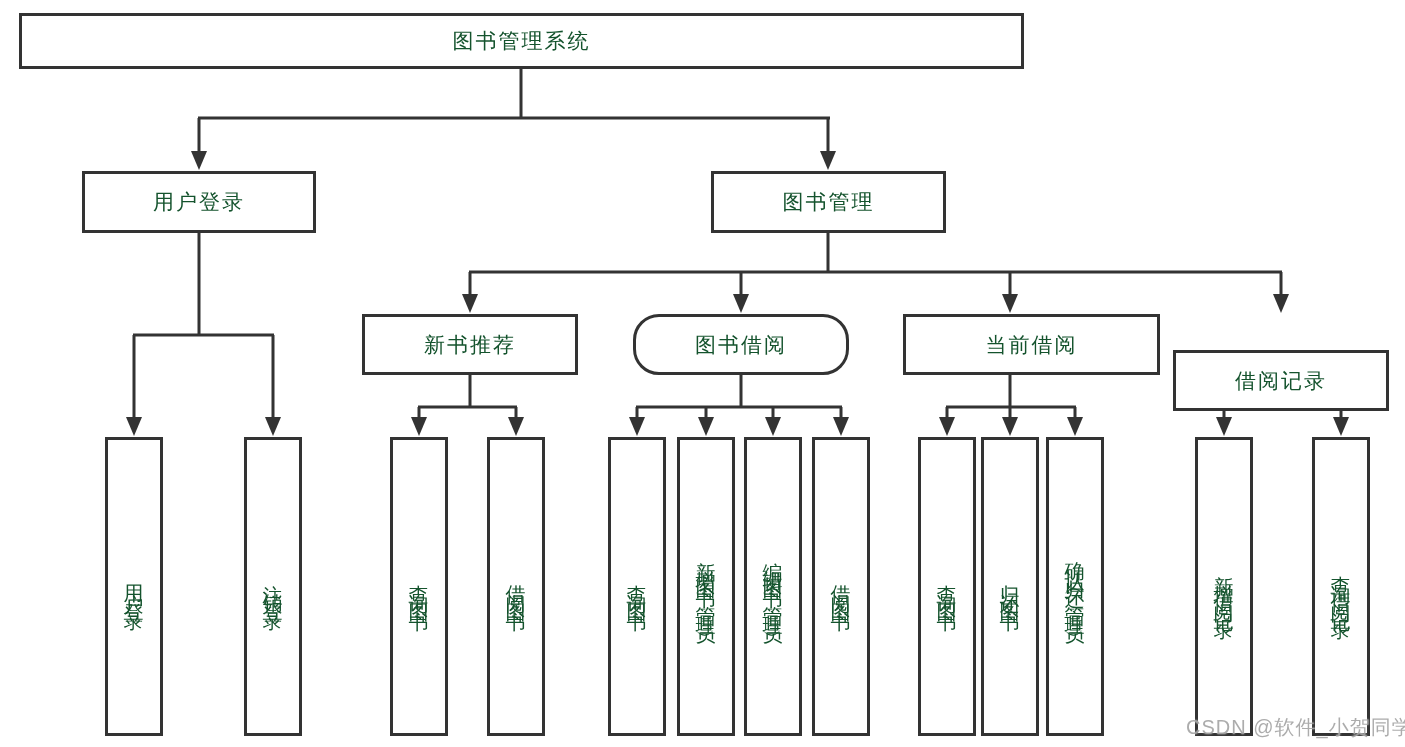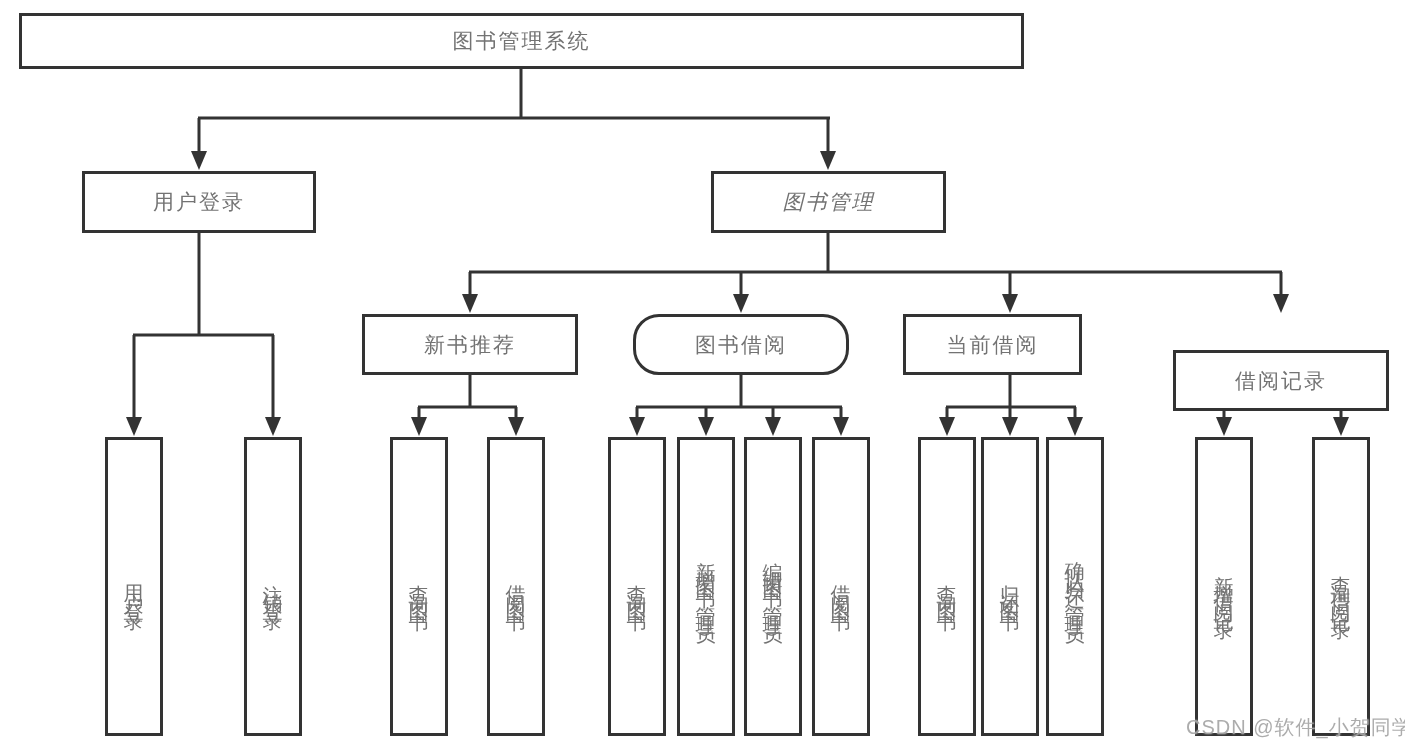--- a/index.html
+++ b/index.html
@@ -19,21 +19,21 @@
     position: absolute;
     left: 0;
     top: 0;
     z-index: 1;
   }
   .box {
     position: absolute;
     box-sizing: border-box;
     border: 3px solid #333333;
     background: #ffffff;
-    color: #737373;
+    color: #14532d;
     display: flex;
     align-items: center;
     justify-content: center;
     z-index: 2;
   }
   .hbox .label {
     font-size: 21px;
     letter-spacing: 2px;
     white-space: nowrap;
   }
@@ -118,31 +118,31 @@
     </g>
   </svg>
 
   <div class="box hbox" style="left:19px; top:13px; width:1005px; height:56px;">
     <span class="label">图书管理系统</span>
   </div>
 
   <div class="box hbox" style="left:82px; top:171px; width:234px; height:62px;">
     <span class="label">用户登录</span>
   </div>
-  <div class="box hbox" style="left:711px; top:171px; width:235px; height:62px;font-style:italic;">
+  <div class="box hbox" style="left:711px; top:171px; width:235px; height:62px;">
     <span class="label">图书管理</span>
   </div>
 
   <div class="box hbox" style="left:362px; top:314px; width:216px; height:61px;">
     <span class="label">新书推荐</span>
   </div>
   <div class="box hbox" style="left:633px; top:314px; width:216px; height:61px;border-radius:26px;">
     <span class="label">图书借阅</span>
   </div>
-  <div class="box hbox" style="left:903px; top:314px; width:179px; height:61px;">
+  <div class="box hbox" style="left:903px; top:314px; width:257px; height:61px;">
     <span class="label">当前借阅</span>
   </div>
   <div class="box hbox" style="left:1173px; top:314px; width:216px; height:61px;margin-top:36px;">
     <span class="label">借阅记录</span>
   </div>
 
   <div class="box vbox" style="left:105px; top:437px; width:58px; height:299px;">
     <span class="label">用户登录</span>
   </div>
   <div class="box vbox" style="left:244px; top:437px; width:58px; height:299px;">

